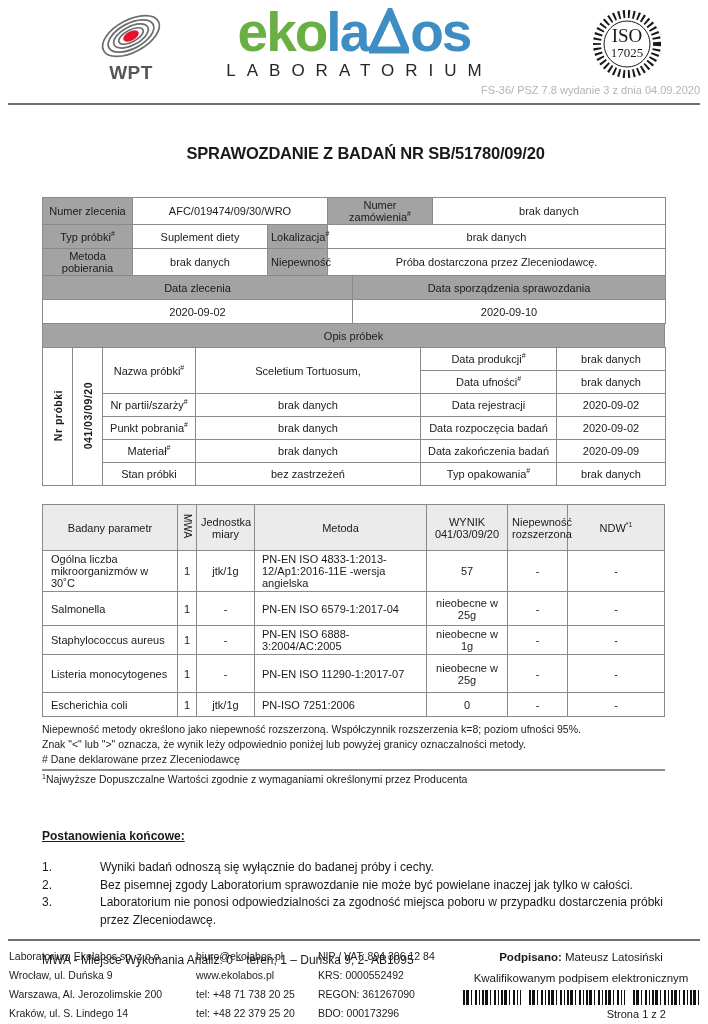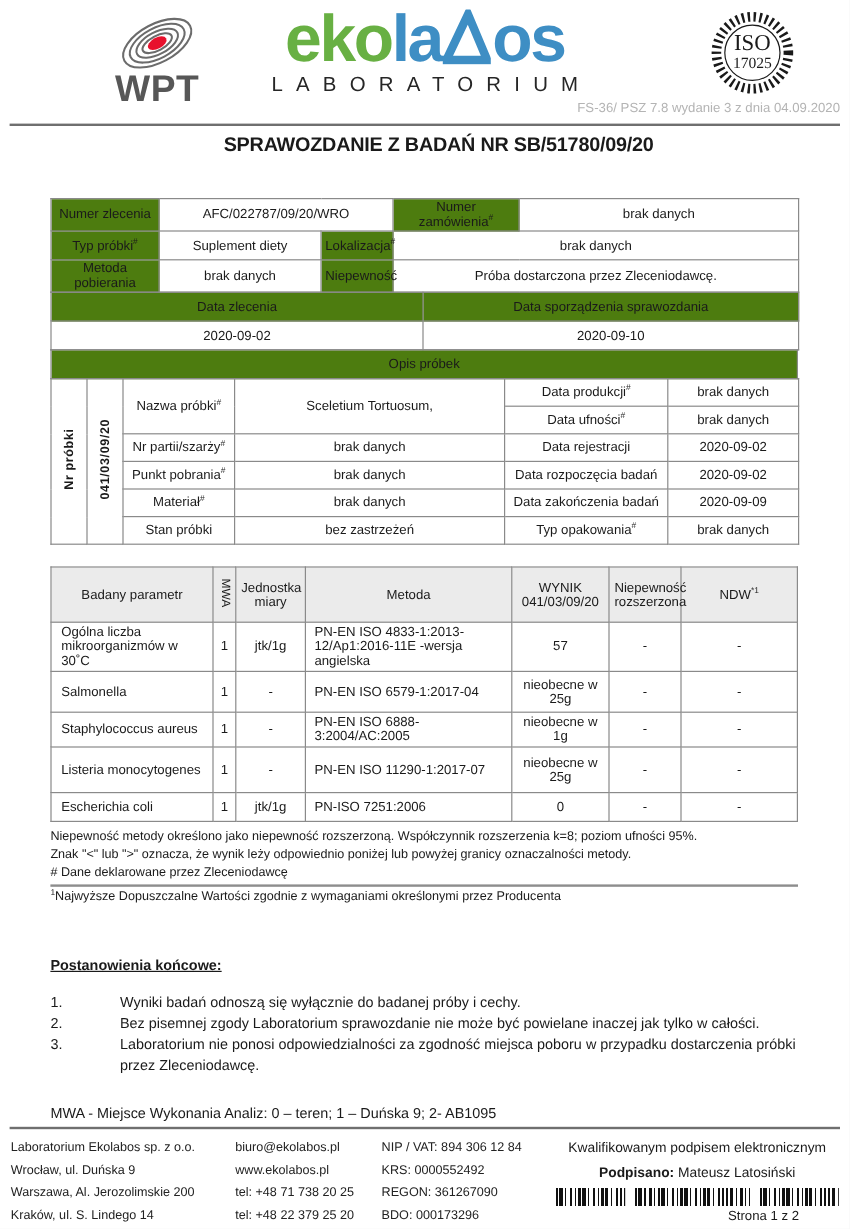--- a/index.html
+++ b/index.html
@@ -3,41 +3,41 @@
 <meta charset="utf-8">
 <style>
   * { box-sizing: border-box; }
   body { margin:0; background:#e9e9e9; font-family:"Liberation Sans", sans-serif; }
   .page { width:708px; height:1024px; background:#fff; position:relative; margin:0 auto;
           color:#1a1a1a; overflow:hidden; }
 
   
   .header { position:relative; height:112px; }
   .wpt { position:absolute; left:88px; top:10px; width:86px; text-align:center; }
-  .wpt-text { font-weight:bold; font-size:31px; color:#575757; line-height:22px; margin-top:-4px; letter-spacing:0.5px;text-align:center; }
+  .wpt-text { font-weight:bold; font-size:19px; color:#575757; line-height:22px; margin-top:-4px; letter-spacing:0.5px;text-align:center; }
   .brand { position:absolute; left:0; right:0; top:4px; text-align:center; }
   .brand-main { font-size:55px; font-weight:bold; line-height:56px; letter-spacing:-2px; }
   .brand-green { color:#68b043; }
   .brand-blue { color:#3e8ec4; }
   .tri { display:inline-block; width:40px; height:46px; vertical-align:-3px; margin:0 1px; }
   .brand-sub { font-size:17px; letter-spacing:11px; color:#262626; margin-top:1px; padding-left:11px; }
   .iso { position:absolute; right:40px; top:8px; width:82px; text-align:center; }
   .doc-ref { position:absolute; top:84px; right:8px; font-size:11px; color:#b4b4b4; }
   .top-rule { position:absolute; top:103px; left:8px; right:8px; border-top:2px solid #6f6f6f; }
 
   
-  .title { text-align:center; font-weight:bold; font-size:16.5px; letter-spacing:-0.2px;padding-left:23px; }
+  .title { text-align:center; font-weight:bold; font-size:16.5px; margin-top:32px; letter-spacing:-0.2px;padding-left:23px; }
 
   .content { margin-left:42px; width:624px; }
 
   
   table { border-collapse:collapse; table-layout:fixed; width:623px; font-size:11px; }
   td { border:1px solid #8a8a8a; text-align:center; vertical-align:middle; padding:1px 3px; }
   .stack { margin-top:-1px; }
-  .lbl { background:#4d7c0f; }
+  .lbl { background:#a3a3a3; }
   sup { font-size:7px; vertical-align:super; line-height:0; }
   .t1 { margin-top:34px; }
   .t1 td, .t1b td, .t1c td { height:24px; }
   .t1d td { height:23px; }
   .vccw { writing-mode:vertical-rl; transform:rotate(180deg); display:inline-block;
           font-weight:bold; font-size:10.5px; letter-spacing:0.5px; }
   .vcw  { writing-mode:vertical-rl; display:inline-block; font-size:10px; }
 
   .t2 { margin-top:18px; }
   .t2 td { padding:2px 4px; }
@@ -121,21 +121,21 @@
       <colgroup>
           <col style="width:90px">
           <col style="width:135px">
           <col style="width:60px">
           <col style="width:105px">
           <col style="width:233px">
         </colgroup>
       <tbody>
           <tr>
         <td class="lbl"><span>Numer zlecenia</span></td>
-        <td colspan="2">AFC/022787/09/20/WRO</td>
+        <td colspan="2">AFC/019474/09/30/WRO</td>
         <td class="lbl"><span>Numer zamówienia</span><sup>#</sup></td>
         <td>brak danych</td>
       </tr>
       <tr>
         <td class="lbl"><span>Typ próbki</span><sup>#</sup></td>
         <td>Suplement diety</td>
         <td class="lbl"><span>Lokalizacja</span><sup>#</sup></td>
         <td colspan="2">brak danych</td>
       </tr>
       <tr>
@@ -332,22 +332,22 @@
       <div>tel: +48 71 738 20 25</div>
       <div>tel: +48 22 379 25 20</div>
     </div>
     <div class="fcol fcol3">
       <div>NIP / VAT: 894 306 12 84</div>
       <div>KRS: 0000552492</div>
       <div>REGON: 361267090</div>
       <div>BDO: 000173296</div>
     </div>
     <div class="fsign">
+      <div><b>Podpisano:</b><span> Mateusz Latosiński</span></div>
       <div>Kwalifikowanym podpisem elektronicznym</div>
-      <div><b>Podpisano:</b><span> Mateusz Latosiński</span></div>
       <div class="barcode">
         <span class="bc1"></span>
           <span class="bc2"></span>
           <span class="bc3"></span>
       </div>
     </div>
     <div class="page-num">Strona 1 z 2</div>
   </div>
 
 </div>

